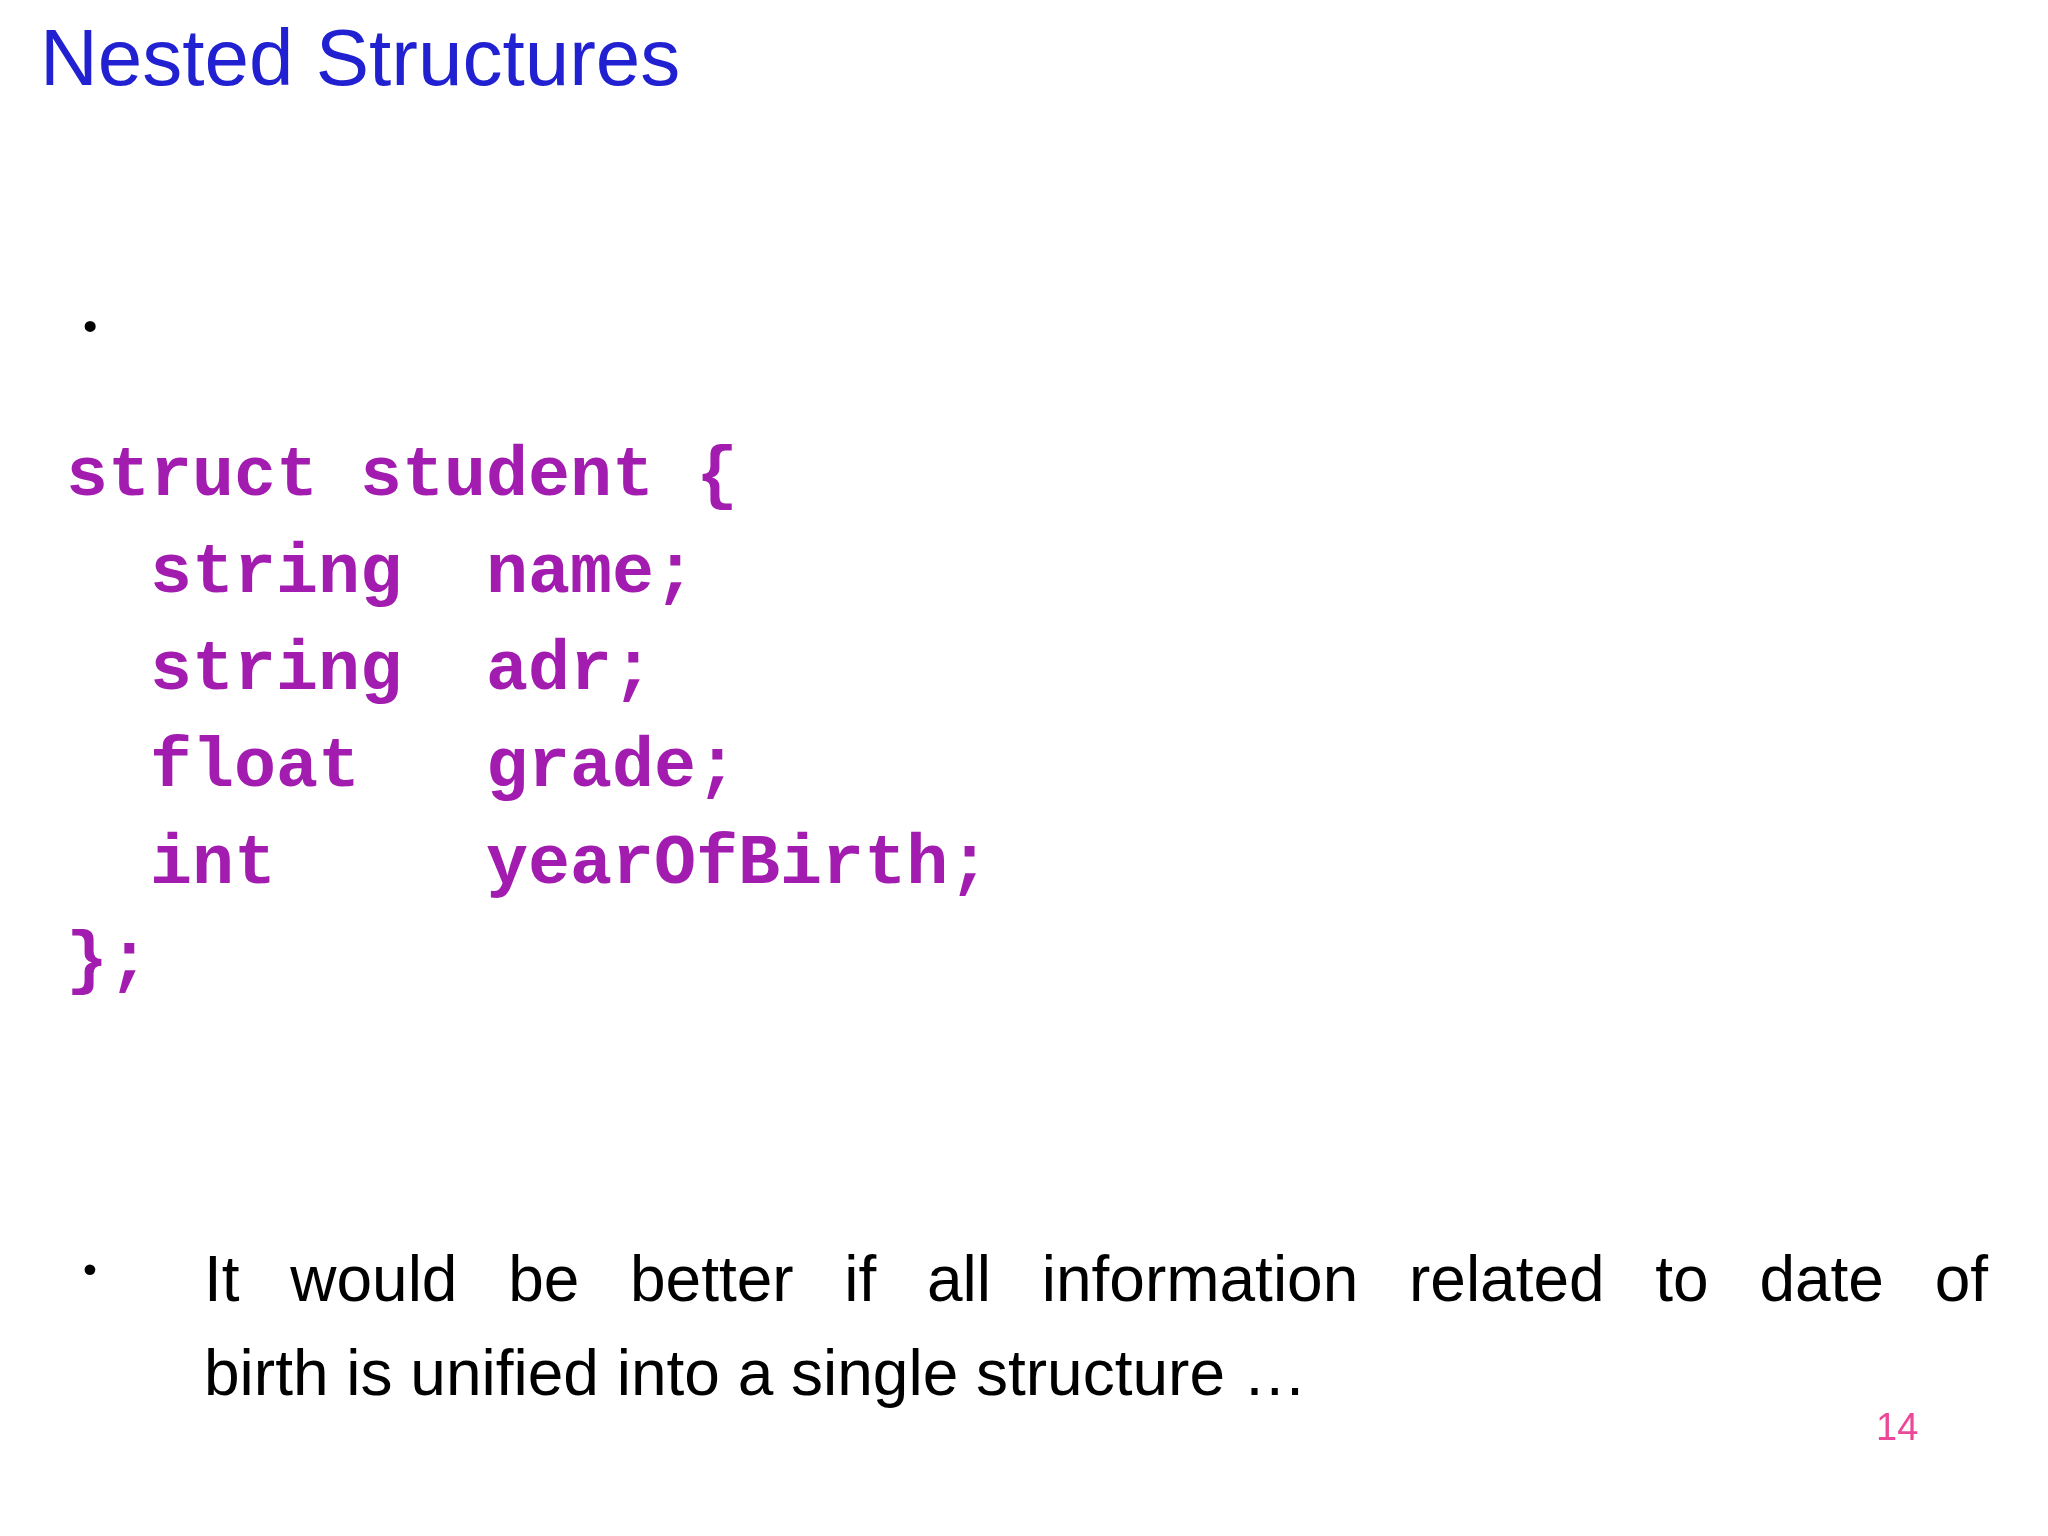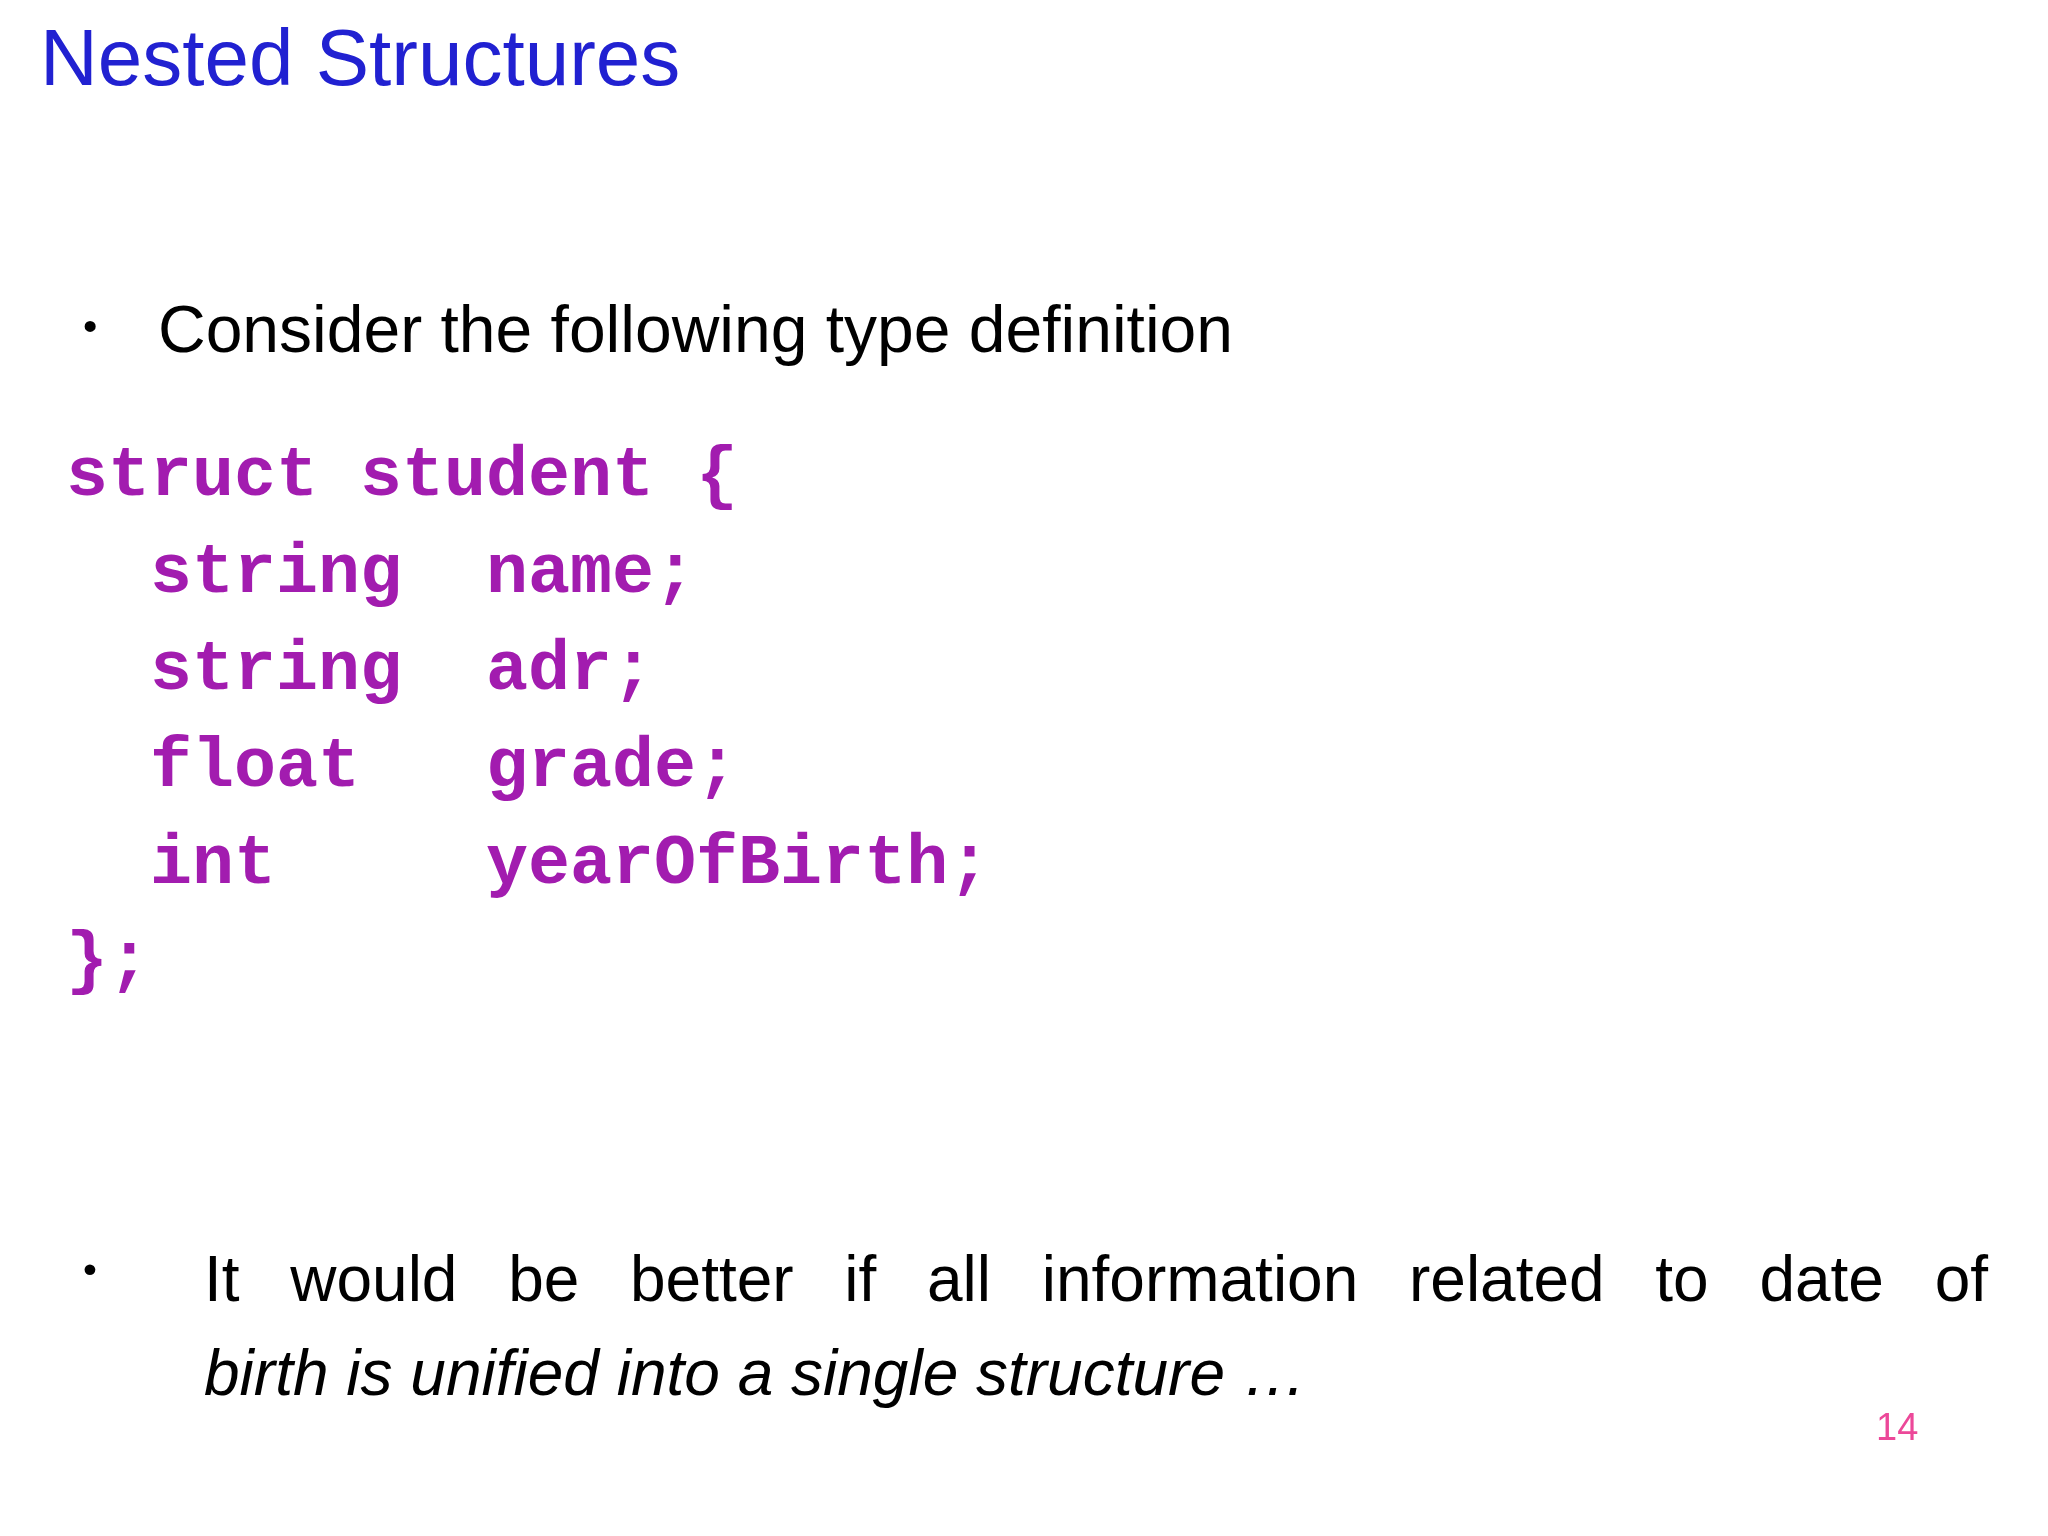--- a/index.html
+++ b/index.html
@@ -52,21 +52,20 @@
     font-size: 64px;
     line-height: 94px;
   }
   .bullet2 .btext { flex: 1 1 auto; margin-left: 46px; }
   .jline {
     text-align: justify;
     text-align-last: justify;
   }
   .nline {
     text-align: left;
-    font-style: italic;
   }
   .code-block {
     position: absolute;
     left: 66px;
     top: 428px;
     font-family: "Liberation Mono", "DejaVu Sans Mono", monospace;
     font-weight: 700;
     font-size: 70px;
     line-height: 97px;
     color: #a21caf;
@@ -85,21 +84,20 @@
 </style>
 </head>
 <body>
 
 <div class="slide">
 
   <div class="title" style="color: rgb(33, 33, 209);">Nested Structures</div>
 
   <div class="bullet-row bullet1">
     <span class="dot">•</span>
-    <span class="btext">Consider the following type definition</span>
   </div>
 
   <div class="code-block">
     <div class="code-line">struct student {</div>
     <div class="code-line">  string  name;</div>
     <div class="code-line">  string  adr;</div>
     <div class="code-line">  float   grade;</div>
     <div class="code-line">  int     yearOfBirth;</div>
     <div class="code-line">};</div>
   </div>

